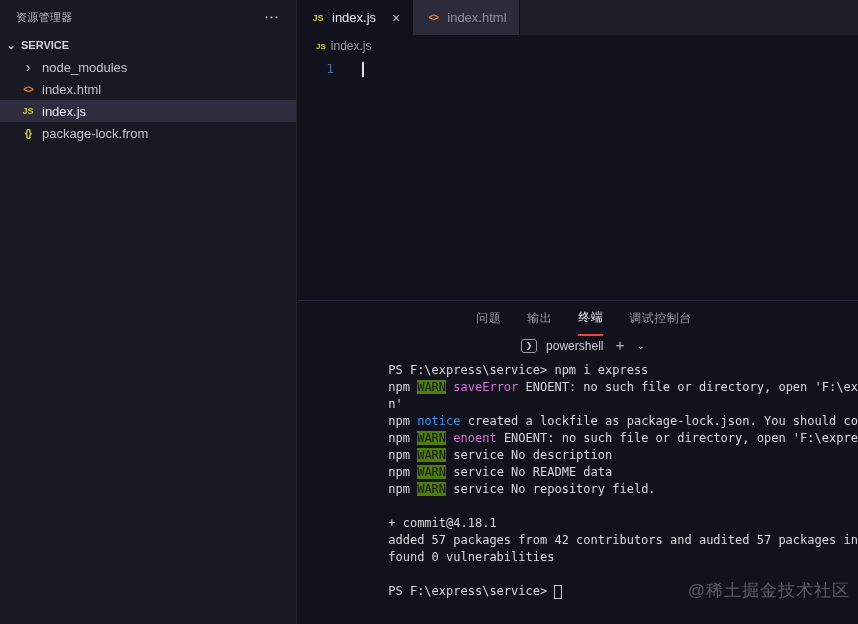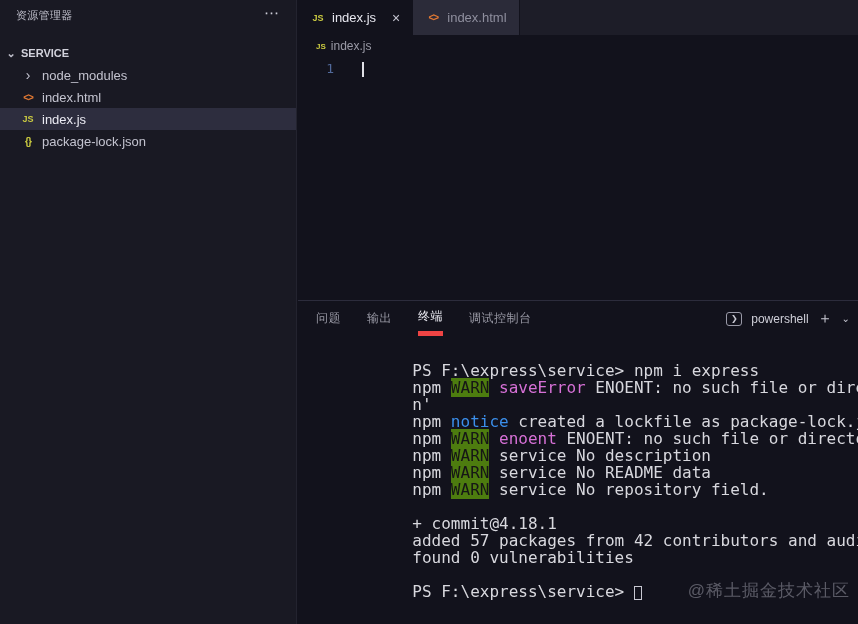--- a/index.html
+++ b/index.html
@@ -2,22 +2,22 @@
 <html><head>
 <meta charset="utf-8">
 <style>
   * { margin:0; padding:0; box-sizing:border-box; }
   body { background:#0b0b12; font-family:"Liberation Sans", sans-serif; }
   .app { position:relative; width:858px; height:624px; overflow:hidden; background:#12121c; }
 
   
   .sidebar { position:absolute; left:0; top:0; width:297px; height:624px;
              background:#191923; border-right:1px solid #23232f; }
-  .sidebar-header { height:34px; display:flex; justify-content:space-between;
-                    padding:0 16px 0 16px;margin-top:8px; }
+  .sidebar-header { height:34px; display:flex; align-items:center; justify-content:space-between;
+                    padding:0 16px 0 16px; }
   .sidebar-title { font-size:11px; color:#bcbcc8; letter-spacing:.3px; }
   .more { color:#cfcfd8; font-size:15px; letter-spacing:1px; cursor:pointer; line-height:10px; }
   .section-header { height:22px; display:flex; align-items:center; gap:3px; padding-left:4px;
                     font-size:11px; font-weight:700; color:#d2d2dc; cursor:pointer; }
   .schev { font-size:11px; color:#c0c0cc; width:14px; text-align:center; }
   .tree-item { height:22px; display:flex; align-items:center; gap:6px; padding-left:20px;
                font-size:13px; color:#c3c3cf; cursor:pointer; }
   .tree-item.selected { background:#2d2d3e; color:#eaeaf2; }
   .chev { width:16px; text-align:center; font-size:14px; color:#c3c3cf; }
   .ficon { width:16px; text-align:center; font-weight:700; }
@@ -40,34 +40,34 @@
 
   .code { position:absolute; left:0; right:0; top:57px; height:243px; background:#12121c; display:flex; }
   .gutter { width:46px; text-align:right; padding:4px 10px 0 0; color:#51699a;
             font-family:"DejaVu Sans Mono", monospace; font-size:13px; }
   .caret { margin:5px 0 0 18px; width:2px; height:15px; background:#e0e0e6; }
 
   
   .panel { position:absolute; left:0; right:0; top:300px; bottom:0; background:#12121c;
            border-top:1px solid #2c2c3c; }
   .panel-header { height:35px; display:flex; align-items:center; justify-content:space-between;
-                  padding:0 6px 0 18px; }
+                  padding:0 6px 0 18px;flex-direction:column; }
   .panel-tabs { display:flex; gap:26px; }
   .ptab { height:35px; display:flex; align-items:center; font-size:12px; color:#9898a4;
           letter-spacing:.5px; cursor:pointer; border-bottom:1px solid transparent; }
-  .ptab.active { color:#eaeaf2; border-bottom:5px solid #ef4444; }
+  .ptab.active { color:#eaeaf2; border-bottom:2px solid #ef4444; }
   .panel-right { display:flex; align-items:center; gap:9px; color:#c8c8d2; padding-right:2px; }
   .term-icon { width:16px; height:14px; border:1px solid #9a9aa8; border-radius:3px; font-size:8px;
                display:flex; align-items:center; justify-content:center; color:#c8c8d2; }
   .shell-label { font-size:12px; color:#cfcfd8; }
   .plus { font-size:15px; cursor:pointer; }
   .pchev { font-size:10px; cursor:pointer; }
 
   .terminal { position:absolute; left:18px; right:0; top:44px; bottom:0; overflow:hidden;
-              font-family:"DejaVu Sans Mono", monospace; font-size:16px; line-height:17px;
+              font-family:"DejaVu Sans Mono", monospace; font-size:12px; line-height:17px;
               color:#d8d8de; }
   .tl { height:17px; white-space:pre; }
   .sg { white-space:pre; }
   .sg-warn { background:#4d7c0f; color:#161616; }
   .sg-magenta { color:#d670d6; }
   .sg-blue { color:#3b8eea; }
   .sg-cursor { display:inline-block; width:8px; height:14px; border:1px solid #c8c8d2;
                vertical-align:middle; }
 
   .watermark { position:absolute; right:8px; bottom:22px; font-size:17px;
@@ -95,21 +95,21 @@
       <div class="tree-item">
         <span class="ficon html">&lt;&gt;</span>
         <span>index.html</span>
       </div>
       <div class="tree-item selected">
         <span class="ficon js">JS</span>
         <span>index.js</span>
       </div>
       <div class="tree-item">
         <span class="ficon json">{}</span>
-        <span>package-lock.json</span>
+        <span>package-lock.from</span>
       </div>
     </div>
   </aside>
 
   <main class="editor-region">
 
     <div class="tabbar">
       <div class="tab active">
         <span class="ficon js">JS</span>
         <span>index.js</span>

